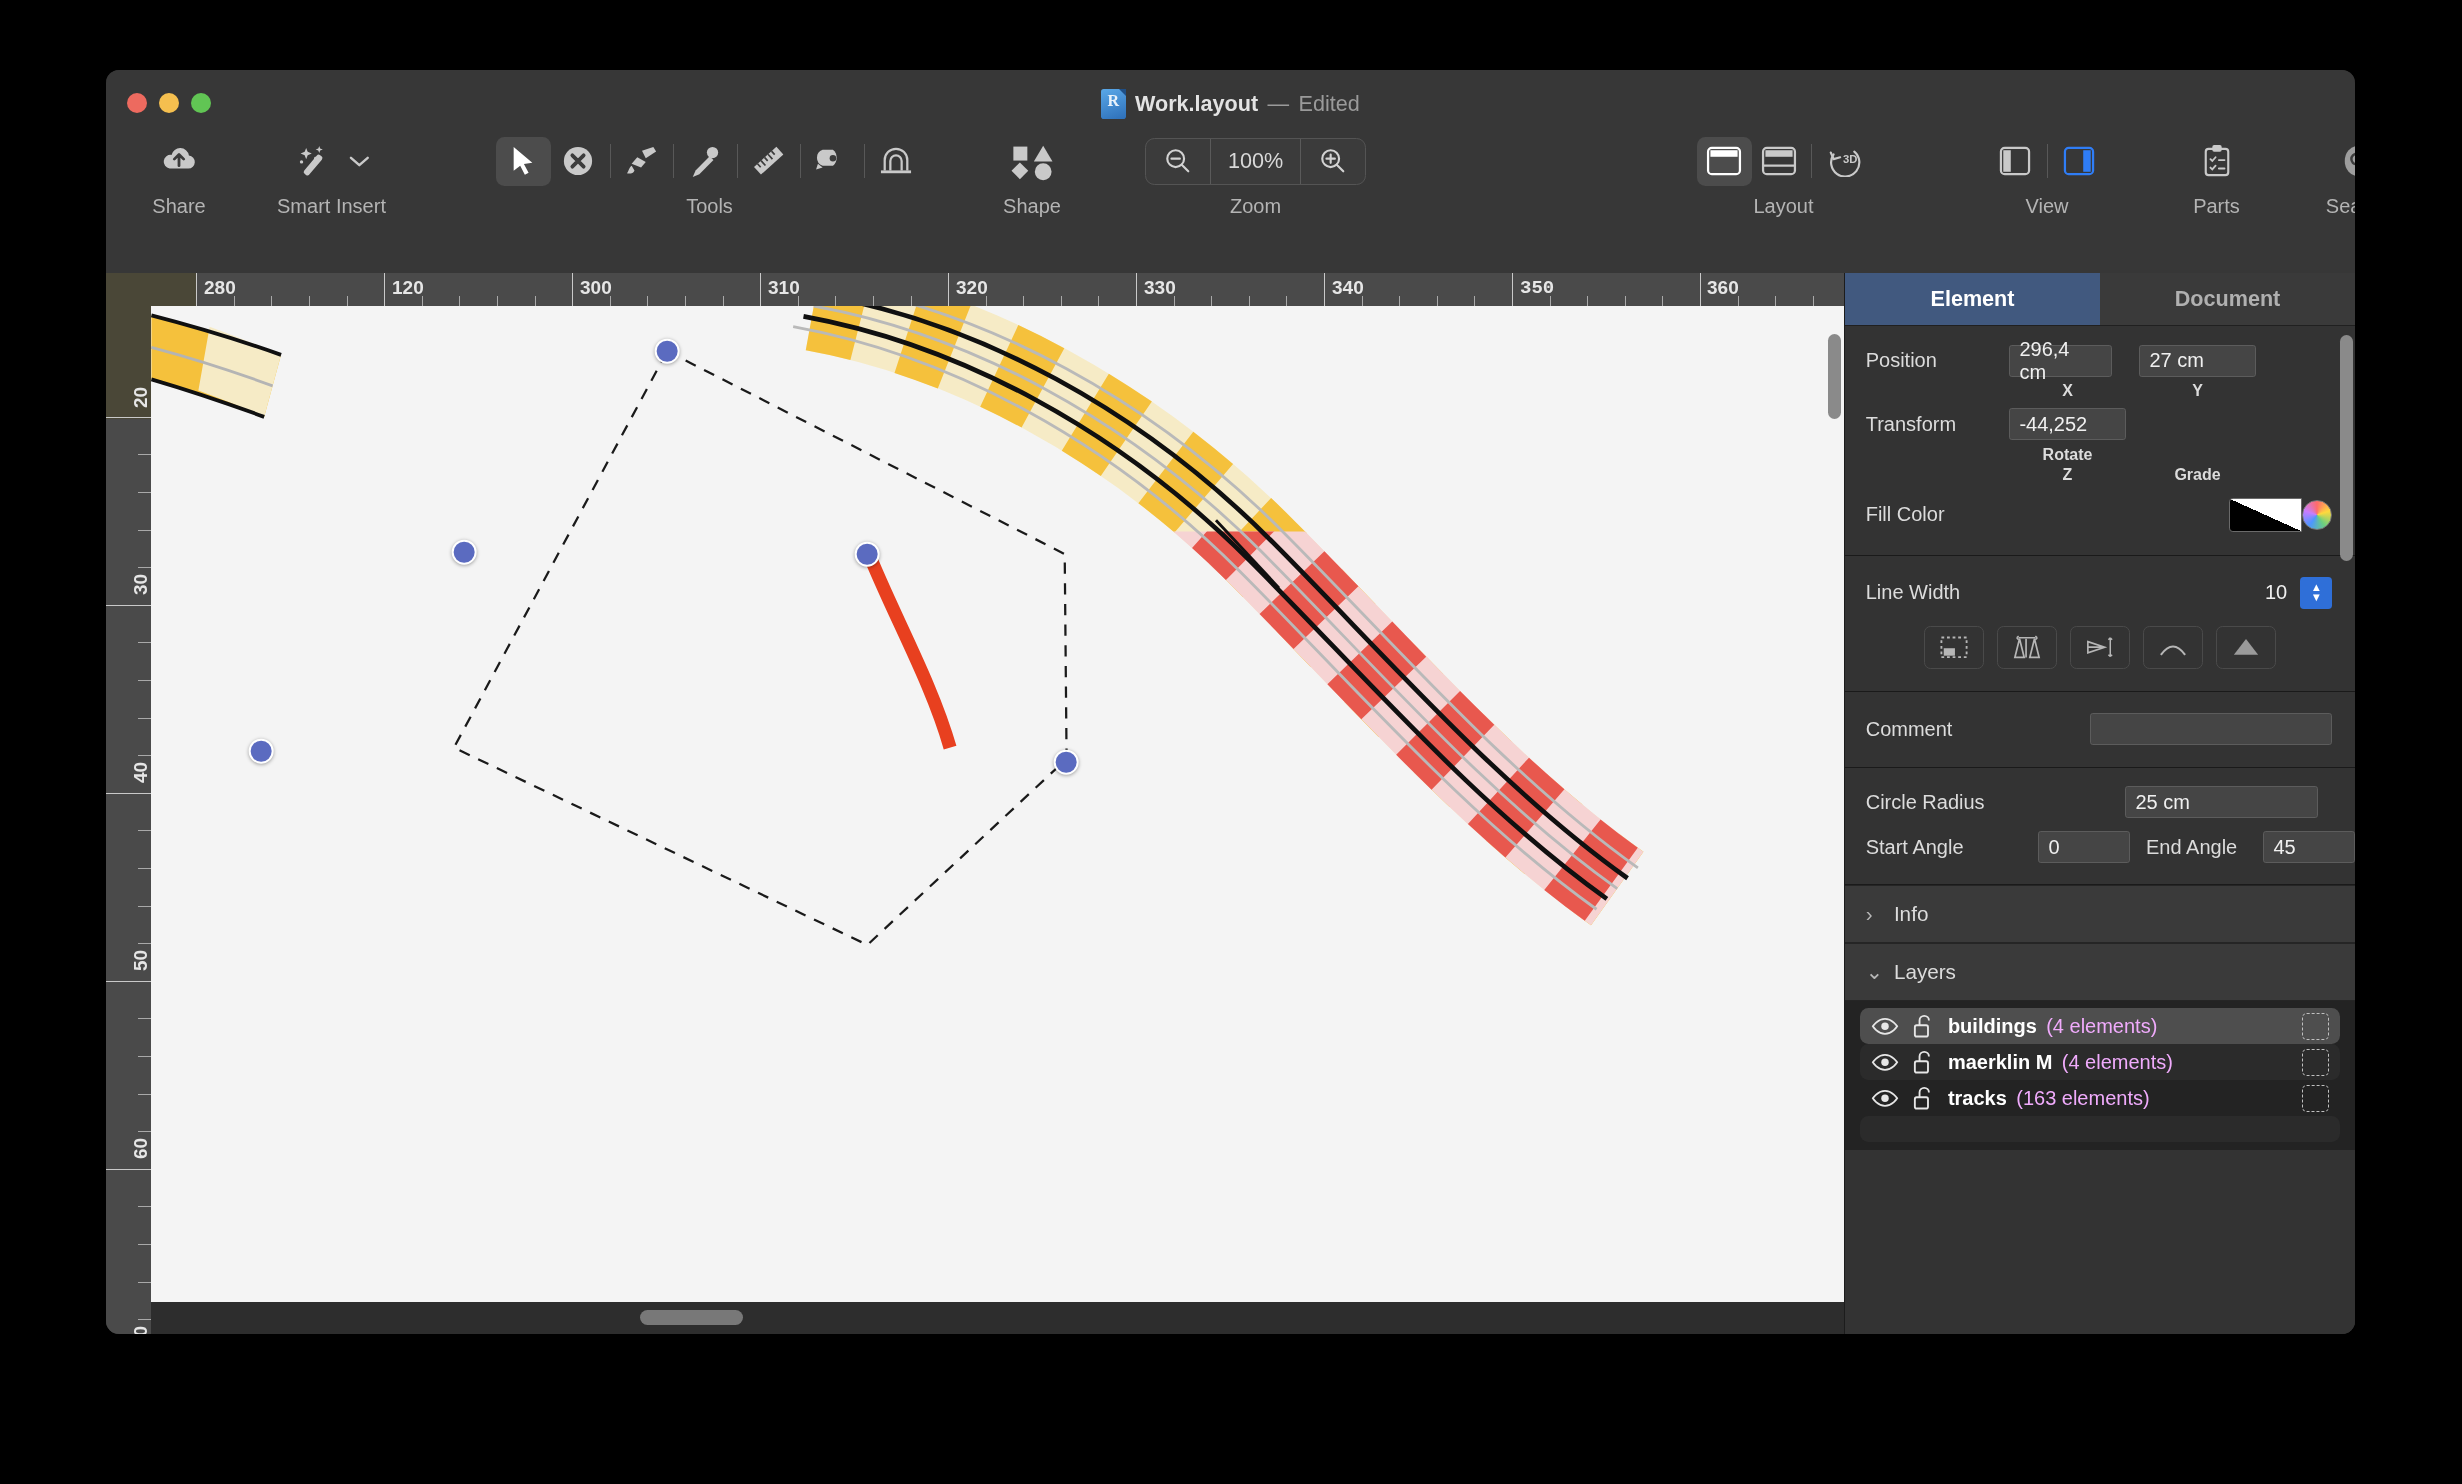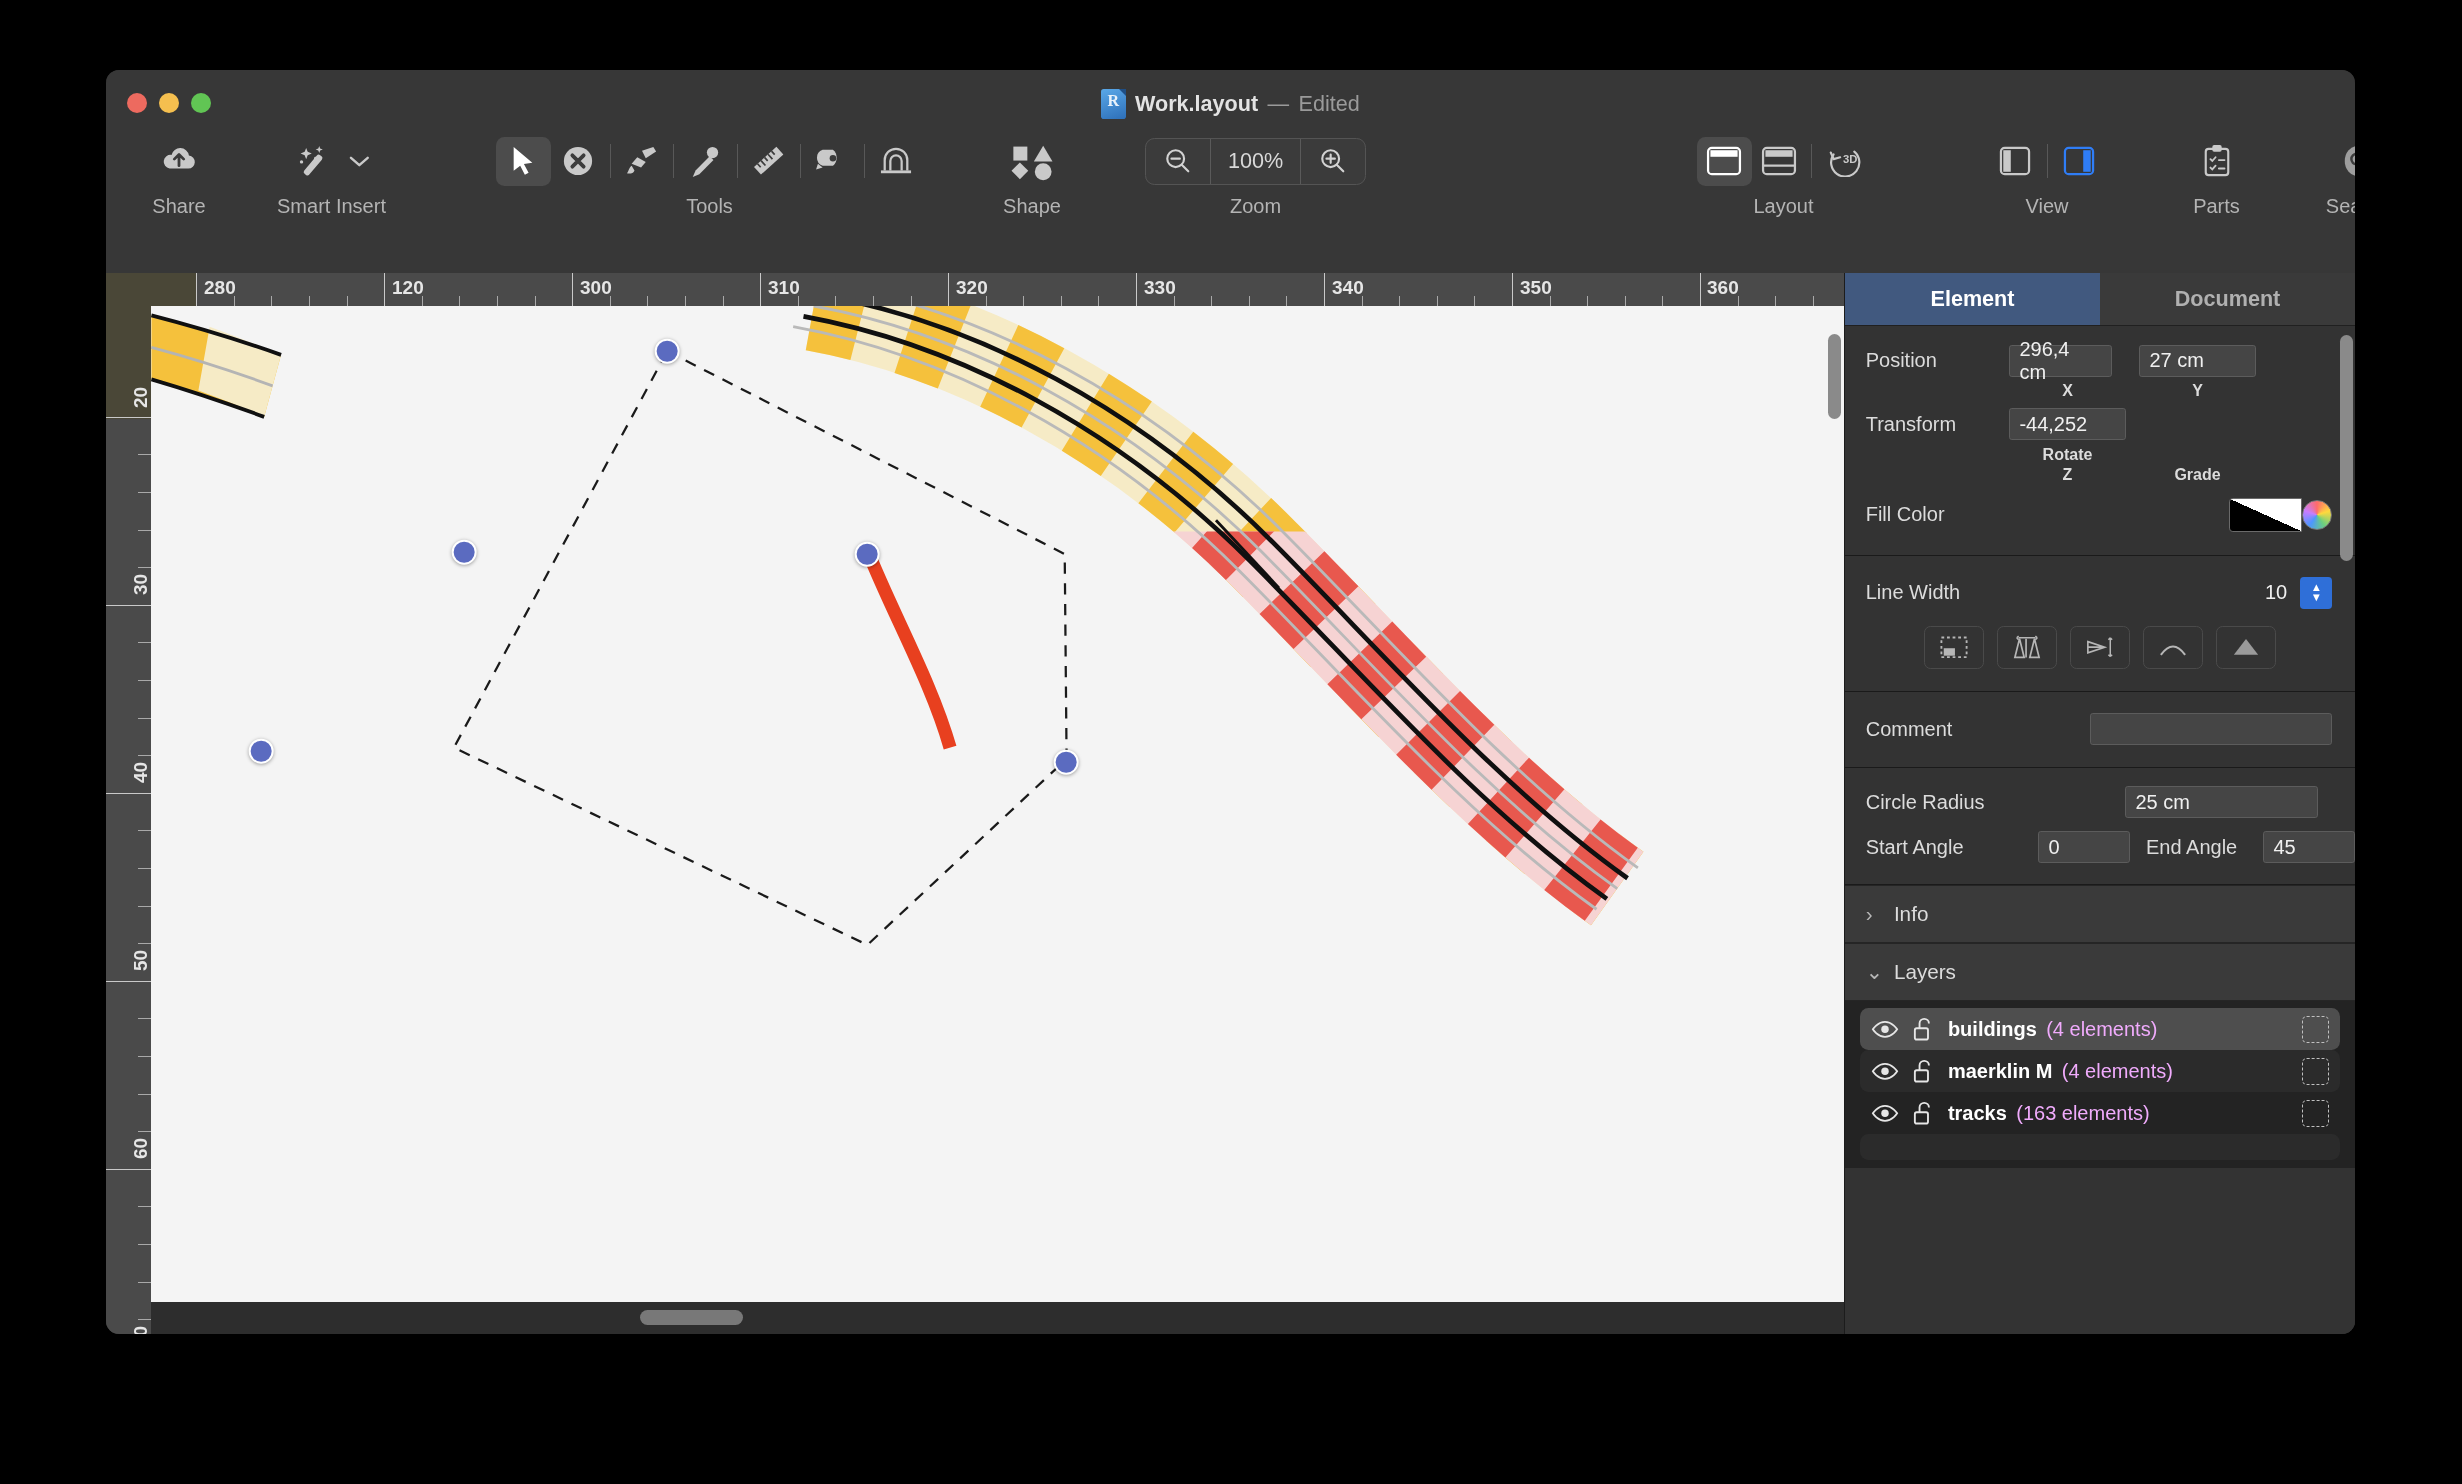--- a/index.html
+++ b/index.html
@@ -69,21 +69,21 @@
   .swatch{width:73px;height:34px;border:0.9px solid #6a6a6a;border-radius:3.8px 0 0 3.8px;box-sizing:border-box;}
   .wheel{width:30px;height:30px;border-radius:50%;background:
       conic-gradient(#ff6b6b,#ffd93d,#6bcf7f,#4d96ff,#c77dff,#ff6b6b);
       border:0.9px solid #777;box-sizing:border-box;}
   .stepper{width:32px;height:32px;border-radius:3.8px;background:#2f6fd8;display:flex;flex-direction:column;align-items:center;justify-content:center;color:#fff;font-size:11.3px;line-height:9.4px;}
   .iconbtn{width:58px;height:41px;border:0.9px solid #4a4a4a;border-radius:6.6px;display:flex;align-items:center;justify-content:center;}
   .disc{display:flex;align-items:center;height:56px;padding:0 20.7px;border-bottom:0.9px solid #252525;border-top:0.9px solid #252525;background:#3a3a3a;}
   .disc .chev{width:20.7px;font-size:20.7px;color:#b8b8b8;}
   .disc .dt{font-size:20.7px;color:#dcdcdc;margin-left:7.5px;}
   .layers{background:#232323;padding:7.5px 0;}
-  .lrow{display:flex;align-items:center;height:42px;margin:0 15px;border-radius:8.5px;padding:0 11.3px;background:#2b2b2b;}
+  .lrow{display:flex;align-items:center;height:36px;margin:0 15px;border-radius:8.5px;padding:0 11.3px;background:#2b2b2b;}
   .lrow.sel{background:#4e4e4e;}
   .lname{font-size:20px;font-weight:bold;color:#fff;margin-left:13px;}
   .lcount{font-size:20px;color:#f0abfc;margin-left:9.4px;}
   .ldash{margin-left:auto;width:24.4px;height:24.4px;border:1.9px dashed #c0c0c0;border-radius:4.7px;}
 </style>
 </head>
 <body>
 
 <div class="window">
 
@@ -364,21 +364,21 @@
             <div class="tick" style="left: 1105px; top: 22.6px; width: 0.9px; height: 10.3px; opacity: 0.75;"></div>
             <div class="tick" style="left: 1143px; top: 22.6px; width: 0.9px; height: 10.3px; opacity: 0.75;"></div>
             <div class="tick" style="left: 1180px; top: 22.6px; width: 0.9px; height: 10.3px; opacity: 0.75;"></div>
             <div class="tick" style="left: 1218px; top: 0px; width: 0.9px; height: 33px;"></div>
             <div class="rlabel" style="left: 1226px; top: 3.8px;">340</div>
             <div class="tick" style="left: 1256px; top: 22.6px; width: 0.9px; height: 10.3px; opacity: 0.75;"></div>
             <div class="tick" style="left: 1293px; top: 22.6px; width: 0.9px; height: 10.3px; opacity: 0.75;"></div>
             <div class="tick" style="left: 1331px; top: 22.6px; width: 0.9px; height: 10.3px; opacity: 0.75;"></div>
             <div class="tick" style="left: 1368px; top: 22.6px; width: 0.9px; height: 10.3px; opacity: 0.75;"></div>
             <div class="tick" style="left: 1406px; top: 0px; width: 0.9px; height: 33px;"></div>
-            <div class="rlabel" style="left: 1414px; top: 3.8px;">350</div>
+            <div class="rlabel" style="left: 1414px; top: 3.8px; font-family: Liberation Mono, monospace;">350</div>
             <div class="tick" style="left: 1444px; top: 22.6px; width: 0.9px; height: 10.3px; opacity: 0.75;"></div>
             <div class="tick" style="left: 1481px; top: 22.6px; width: 0.9px; height: 10.3px; opacity: 0.75;"></div>
             <div class="tick" style="left: 1519px; top: 22.6px; width: 0.9px; height: 10.3px; opacity: 0.75;"></div>
             <div class="tick" style="left: 1556px; top: 22.6px; width: 0.9px; height: 10.3px; opacity: 0.75;"></div>
             <div class="tick" style="left: 1594px; top: 0px; width: 0.9px; height: 33px;"></div>
             <div class="rlabel" style="left: 1601px; top: 3.8px;">360</div>
             <div class="tick" style="left: 1632px; top: 22.6px; width: 0.9px; height: 10.3px; opacity: 0.75;"></div>
             <div class="tick" style="left: 1669px; top: 22.6px; width: 0.9px; height: 10.3px; opacity: 0.75;"></div>
             <div class="tick" style="left: 1707px; top: 22.6px; width: 0.9px; height: 10.3px; opacity: 0.75;"></div>
           </div>

